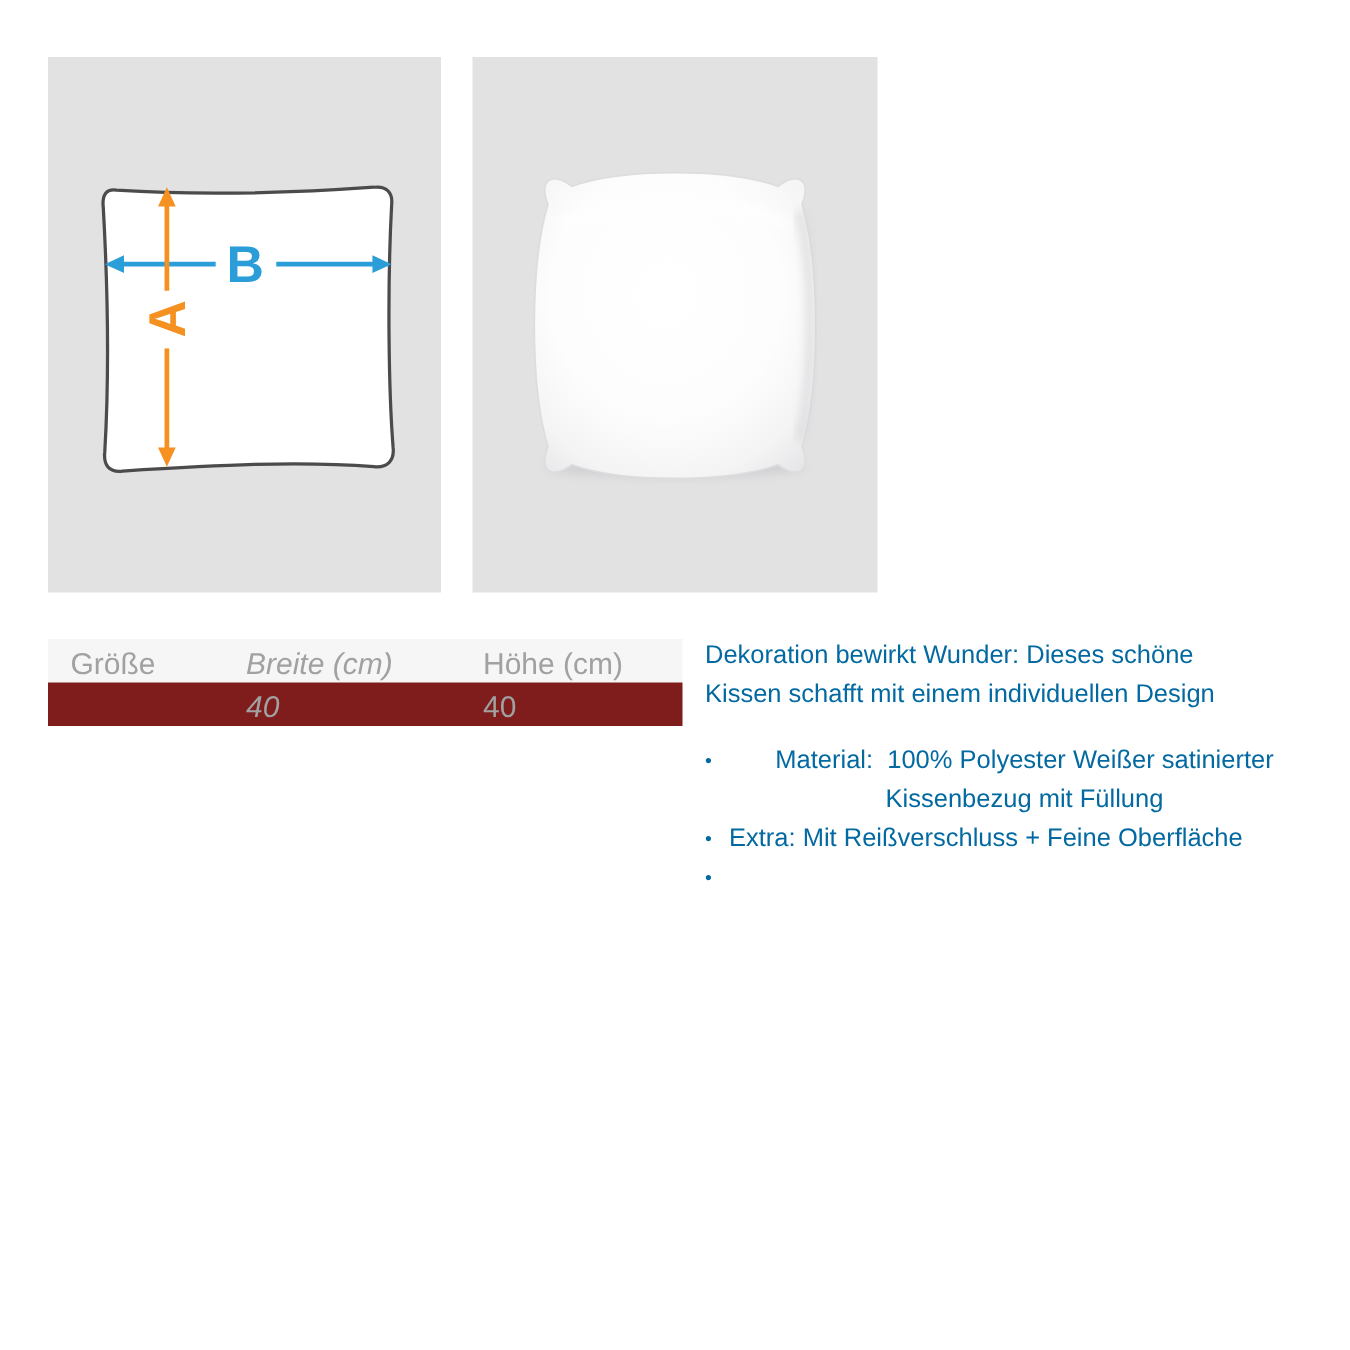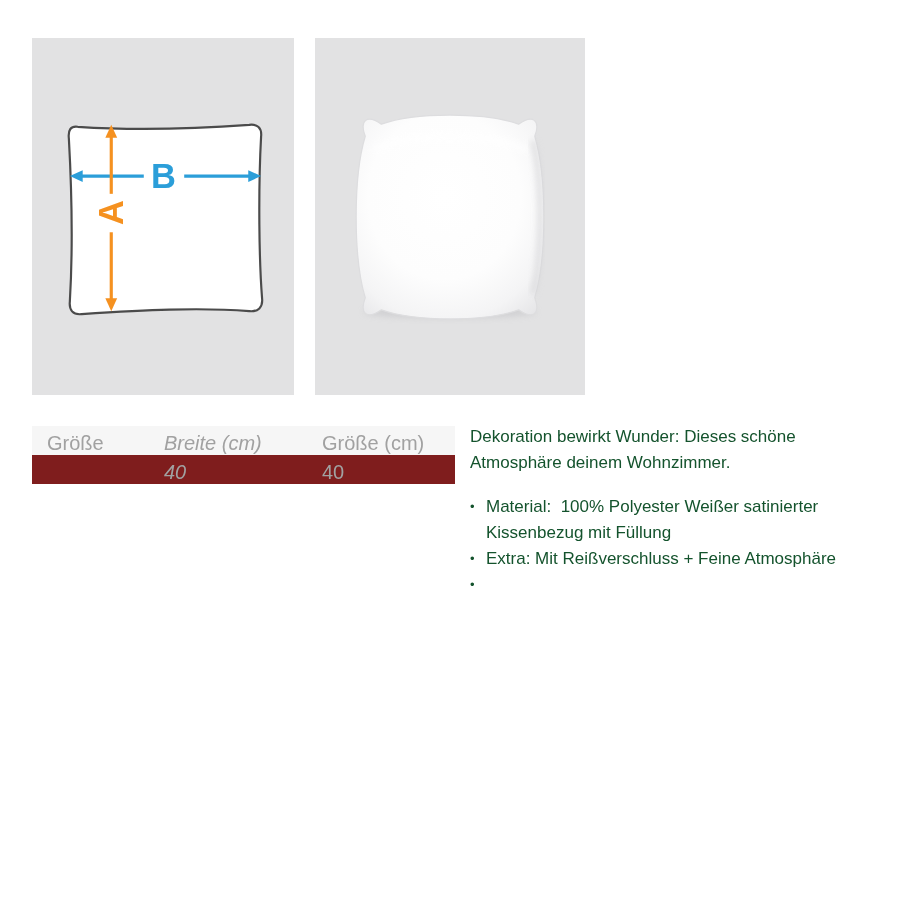--- a/index.html
+++ b/index.html
@@ -18,27 +18,27 @@
   .size-table{position:absolute;left:32px;top:426px;width:423px;}
   .t-row{display:flex;align-items:flex-end;height:29px;font-size:20px;color:#a1a1a1;}
   .t-head{background:#f6f6f6;}
   .t-data{background:#7f1d1d;}
   .c1{width:132px;padding-left:15px;box-sizing:border-box;}
   .c2{width:158px;font-style:italic;}
   .c3{flex:1;}
 
   .description{
     position:absolute;left:470px;top:424px;width:410px;
-    font-size:17px;line-height:26px;color:#14532d;
+    font-size:17px;line-height:26px;color:#0369a1;
   }
   .intro .line{white-space:nowrap;}
   .specs{list-style:none;margin:18px 0 0;padding:0;}
   .specs li{display:flex;}
   .bullet{width:16px;flex:none;font-size:13px;line-height:26px;}
-  .bullet-text{white-space:pre-wrap;}
+  .bullet-text{white-space:pre-wrap;text-align:center;}
 </style>
 </head>
 <body>
 
 <div id="canvas">
 
   <div class="panel panel-left">
     <svg viewBox="0 0 210 210" width="207" height="207">
       <path d="M18,14 C80,18 150,15 192,12 C200,11 205,15 204,24 C201,80 202,150 205,188 C206,197 201,202 192,201 C140,197 85,200 22,204 C13,205 9,200 10,191 C13,140 12,80 9,26 C8,17 11,13 18,14 Z" fill="#ffffff" stroke="#4b4b4b" stroke-width="2.2" stroke-linejoin="round"></path>
 
@@ -77,42 +77,42 @@
       <path d="M26,30 C20,14 28,8 42,18 C75,6 145,6 178,18 C192,8 200,14 194,30 C206,70 206,150 194,190 C200,206 192,212 178,202 C145,214 75,214 42,202 C28,212 20,206 26,190 C14,150 14,70 26,30 Z" fill="url(#satinGrad)" stroke="#dddddf" stroke-width="1.2"></path>
       <path d="M34,44 C70,26 150,26 186,44" stroke="#ffffff" opacity="0.7" fill="none" stroke-width="7" filter="url(#softBlur)"></path>
       <path d="M192,34 C202,72 202,148 192,186" stroke="#d4d4d7" opacity="0.8" fill="none" stroke-width="5" filter="url(#softBlur)"></path>
     </svg>
   </div>
 
   <div class="size-table">
     <div class="t-row t-head">
       <span class="c1">Größe</span>
       <span class="c2">Breite (cm)</span>
-      <span class="c3">Größe (cm)</span>
+      <span class="c3">Höhe (cm)</span>
     </div>
     <div class="t-row t-data">
       <span class="c1"></span>
       <span class="c2">40</span>
       <span class="c3">40</span>
     </div>
   </div>
 
   <div class="description">
     <div class="intro">
       <div class="line">Dekoration bewirkt Wunder: Dieses schöne</div>
-      <div class="line">Atmosphäre deinem Wohnzimmer.</div>
+      <div class="line">Kissen schafft mit einem individuellen Design</div>
     </div>
     <ul class="specs">
       <li>
         <span class="bullet">•</span>
         <span class="bullet-text">Material:  100% Polyester Weißer satinierter Kissenbezug mit Füllung</span>
       </li>
       <li>
         <span class="bullet">•</span>
-        <span class="bullet-text">Extra: Mit Reißverschluss + Feine Atmosphäre</span>
+        <span class="bullet-text">Extra: Mit Reißverschluss + Feine Oberfläche</span>
       </li>
       <li>
         <span class="bullet">•</span>
       </li>
     </ul>
   </div>
 
 </div>
 
 </body></html>

